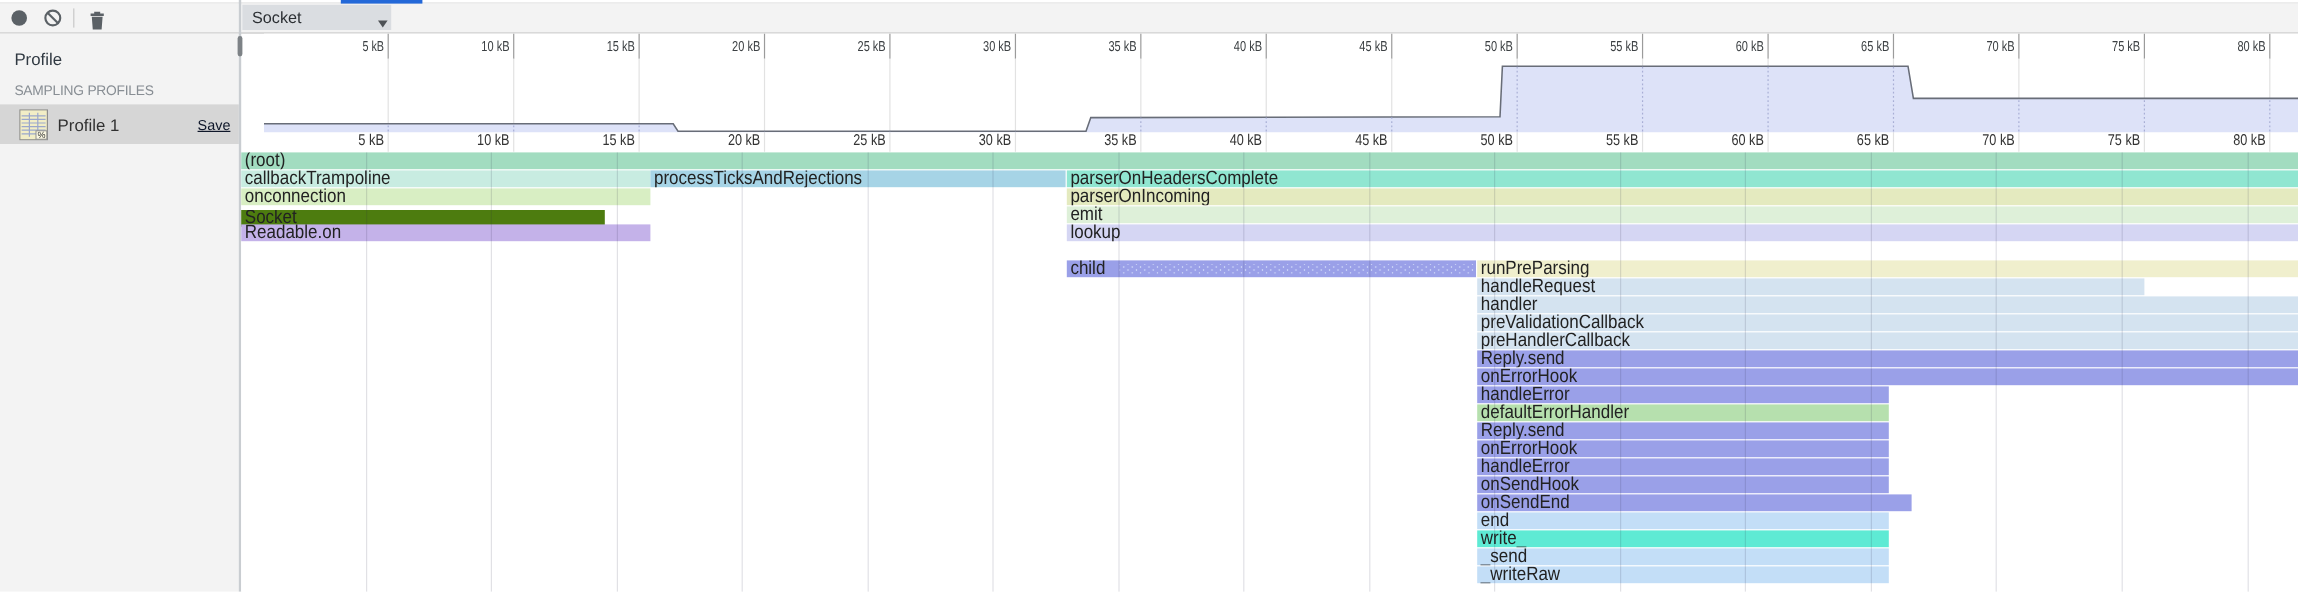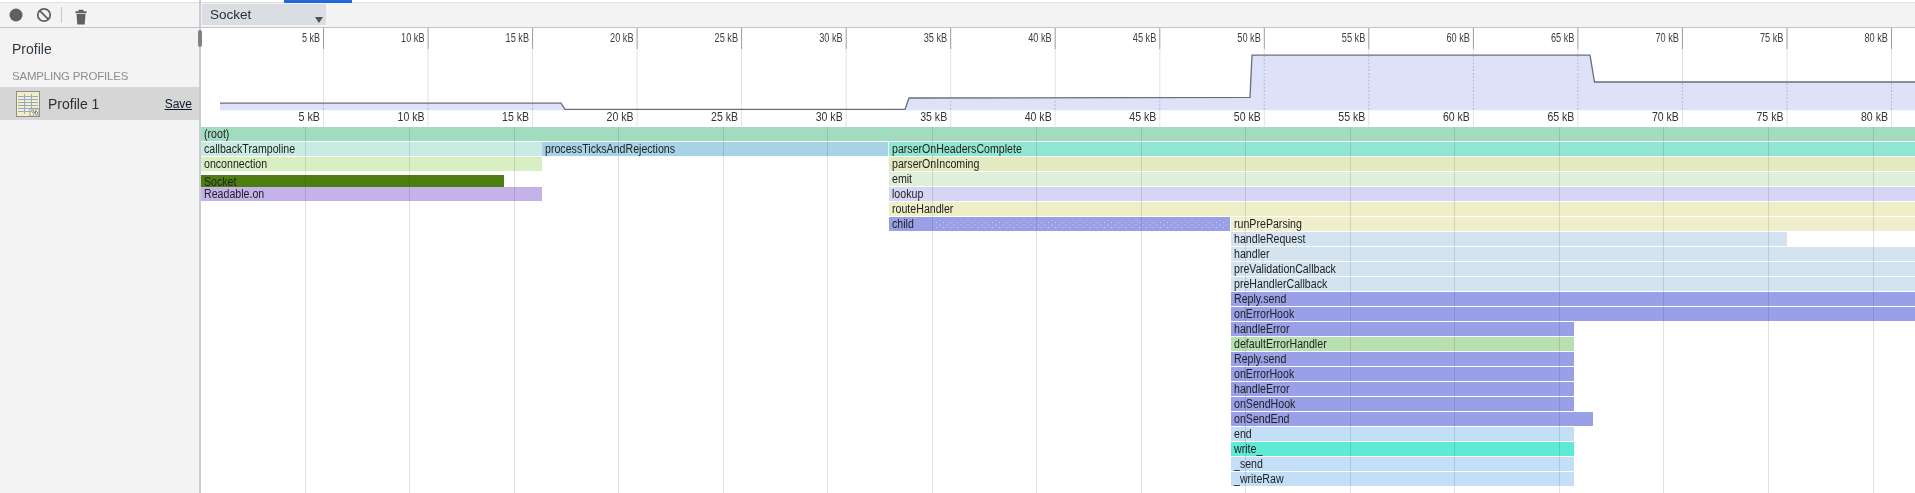--- a/index.html
+++ b/index.html
@@ -18,21 +18,21 @@
 .sh1 { position:absolute; left:12px; top:13px; font-size:14px; color:#303942; }
 .sh2 { position:absolute; left:12px; top:42px; font-size:11.5px; letter-spacing:-0.2px; color:#888e94; }
 #selrow { position:absolute; left:0; top:59px; width:199px; height:33px; background:#d6d6d6; }
 #selrow .pname { position:absolute; left:48px; top:8.5px; font-size:14px; color:#303030; }
 #selrow .save { position:absolute; right:7px; top:10px; font-size:12px; color:#0f172a; text-decoration:underline; }
 
 #ovwrap { position:absolute; left:201px; top:28px; width:1714px; height:99px; background:#fff;margin-left:19px; }
 #grip { position:absolute; left:198px; top:30px; width:4px; height:17px; background:#7d8286; border-radius:2px; }
 
 #flame { position:absolute; left:201px; top:127px; width:1714px; height:366px; background:#fff; }
-.bar { position:absolute; height:14px; font-size:12px; line-height:14.5px; color:#222;
+.bar { position:absolute; height:14px; font-size:16px; line-height:14.5px; color:#222;
   padding-left:2.5px; white-space:nowrap; overflow:hidden; z-index:1; }
 .bar span { display:inline-block; transform:scaleX(0.885); transform-origin:0 50%; }
 .fgl { position:absolute; top:0; width:1px; height:366px; background:rgba(40,44,72,0.14); z-index:2; }
 
 #icons { position:absolute; left:0; top:3px; }
 #sep { position:absolute; left:61px; top:7px; width:1px; height:16px; background:#c8c8c8; }
 
 #chartsel { position:absolute; left:202px; top:4px; width:124px; height:21px; background:#dadde1; }
 #chartsel .t { position:absolute; left:8px; top:3px; font-size:13.5px; color:#2b2f33; }
 #chartsel .arr { position:absolute; right:3px; top:12.5px; width:0; height:0;
@@ -181,21 +181,20 @@
 <div class="bar" style="left:0.0px;top:0px;width:1715.0px;background:#a2dcc0"><span>(root)</span></div>
 <div class="bar" style="left:0.0px;top:15px;width:341.0px;background:#c8ece1"><span>callbackTrampoline</span></div>
 <div class="bar" style="left:341.0px;top:15px;width:345.5px;background:#a6d4e6"><span>processTicksAndRejections</span></div>
 <div class="bar" style="left:688.0px;top:15px;width:1026.0px;background:#90e6d1"><span>parserOnHeadersComplete</span></div>
 <div class="bar" style="left:0.0px;top:30px;width:341.0px;background:#d8eec3"><span>onconnection</span></div>
 <div class="bar" style="left:688.0px;top:30px;width:1026.0px;background:#e4eabf"><span>parserOnIncoming</span></div>
 <div class="bar" style="left:0.0px;top:48px;width:303px;background:#4d7c0f"><span>Socket</span></div>
 <div class="bar" style="left:688.0px;top:45px;width:1026.0px;background:#def0d9"><span>emit</span></div>
 <div class="bar" style="left:688.0px;top:60px;width:1026.0px;background:#d5d6f3"><span>lookup</span></div>
 <div class="bar" style="left:0.0px;top:60px;width:341.0px;background:#c4b2e9"><span>Readable.on</span></div>
-<div class="bar" style="left:688.0px;top:75px;width:1026.0px;background:#eeeec7"><span>routeHandler</span></div>
 <div class="bar" style="left:688.0px;top:90px;width:341.0px;background:#9aa0e8"><span>child</span><i style="position:absolute;left:44px;right:2px;top:3px;bottom:3px;background-image:radial-gradient(circle, rgba(208,217,248,0.9) 0.7px, rgba(0,0,0,0) 0.9px),radial-gradient(circle, rgba(208,217,248,0.9) 0.7px, rgba(0,0,0,0) 0.9px);background-size:7px 5px,7px 5px;background-position:0 0,3.5px 2.5px"></i></div>
 <div class="bar" style="left:1030.0px;top:90px;width:684.0px;background:#f0efcd"><span>runPreParsing</span></div>
 <div class="bar" style="left:1030.0px;top:105px;width:556px;background:#d4e3f0"><span>handleRequest</span></div>
 <div class="bar" style="left:1030.0px;top:120px;width:684.0px;background:#d4e3f0"><span>handler</span></div>
 <div class="bar" style="left:1030.0px;top:135px;width:684.0px;background:#d4e3f0"><span>preValidationCallback</span></div>
 <div class="bar" style="left:1030.0px;top:150px;width:684.0px;background:#d4e3f0"><span>preHandlerCallback</span></div>
 <div class="bar" style="left:1030.0px;top:165px;width:684.0px;background:#9aa0e8"><span>Reply.send</span></div>
 <div class="bar" style="left:1030.0px;top:180px;width:684.0px;background:#9aa0e8"><span>onErrorHook</span></div>
 <div class="bar" style="left:1030.0px;top:195px;width:343.0px;background:#9aa0e8"><span>handleError</span></div>
 <div class="bar" style="left:1030.0px;top:210px;width:343.0px;background:#b6e0ae"><span>defaultErrorHandler</span></div>

